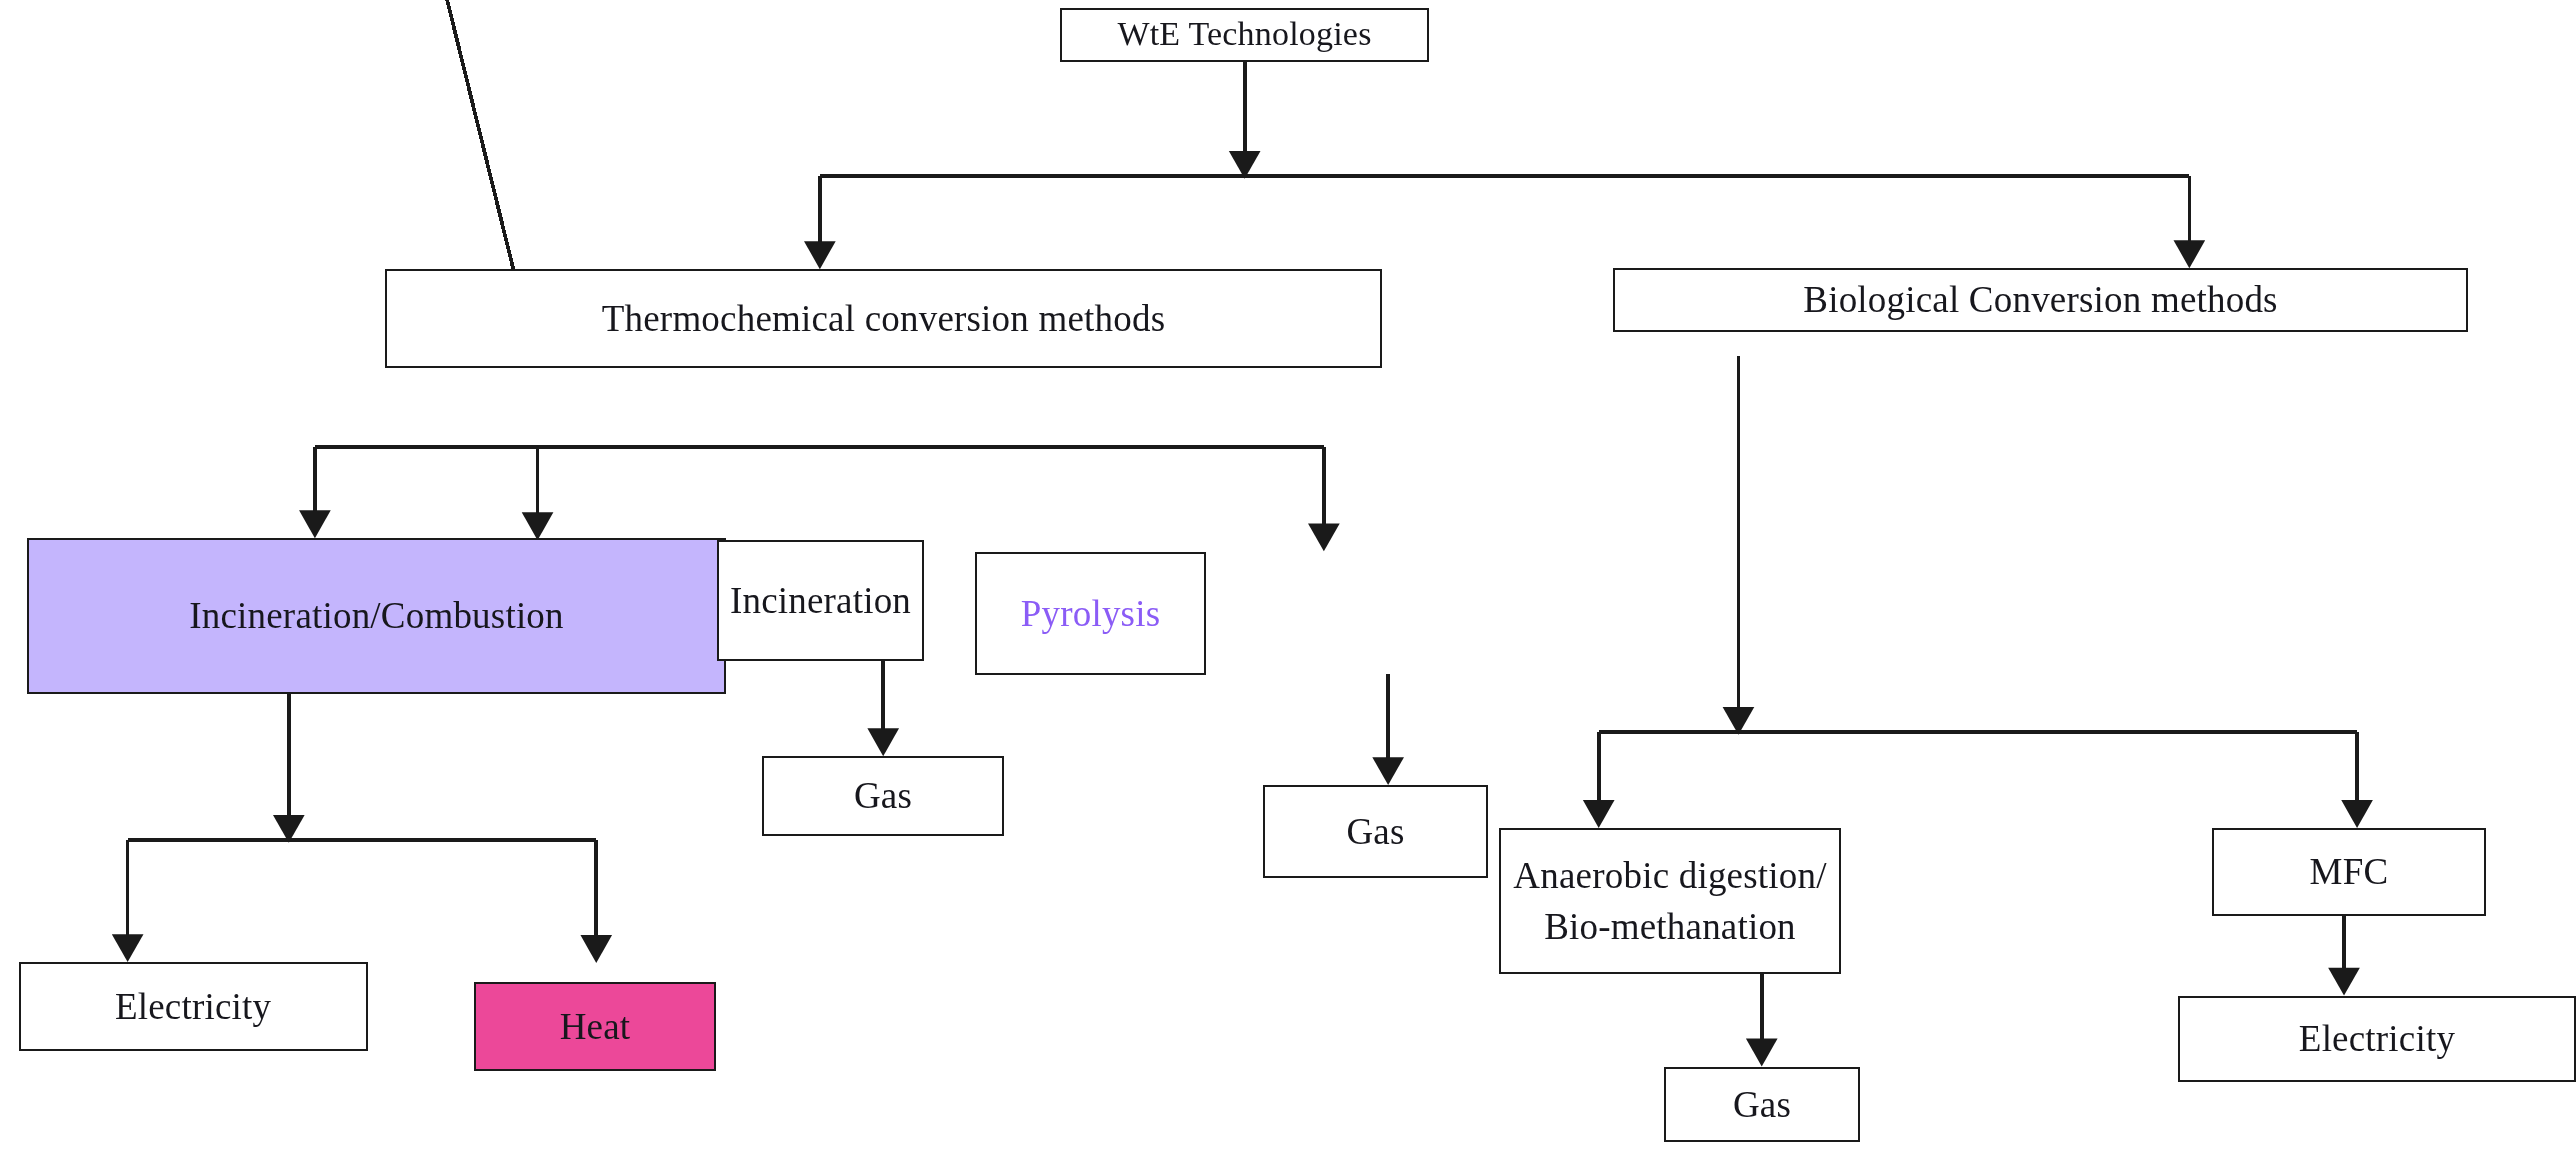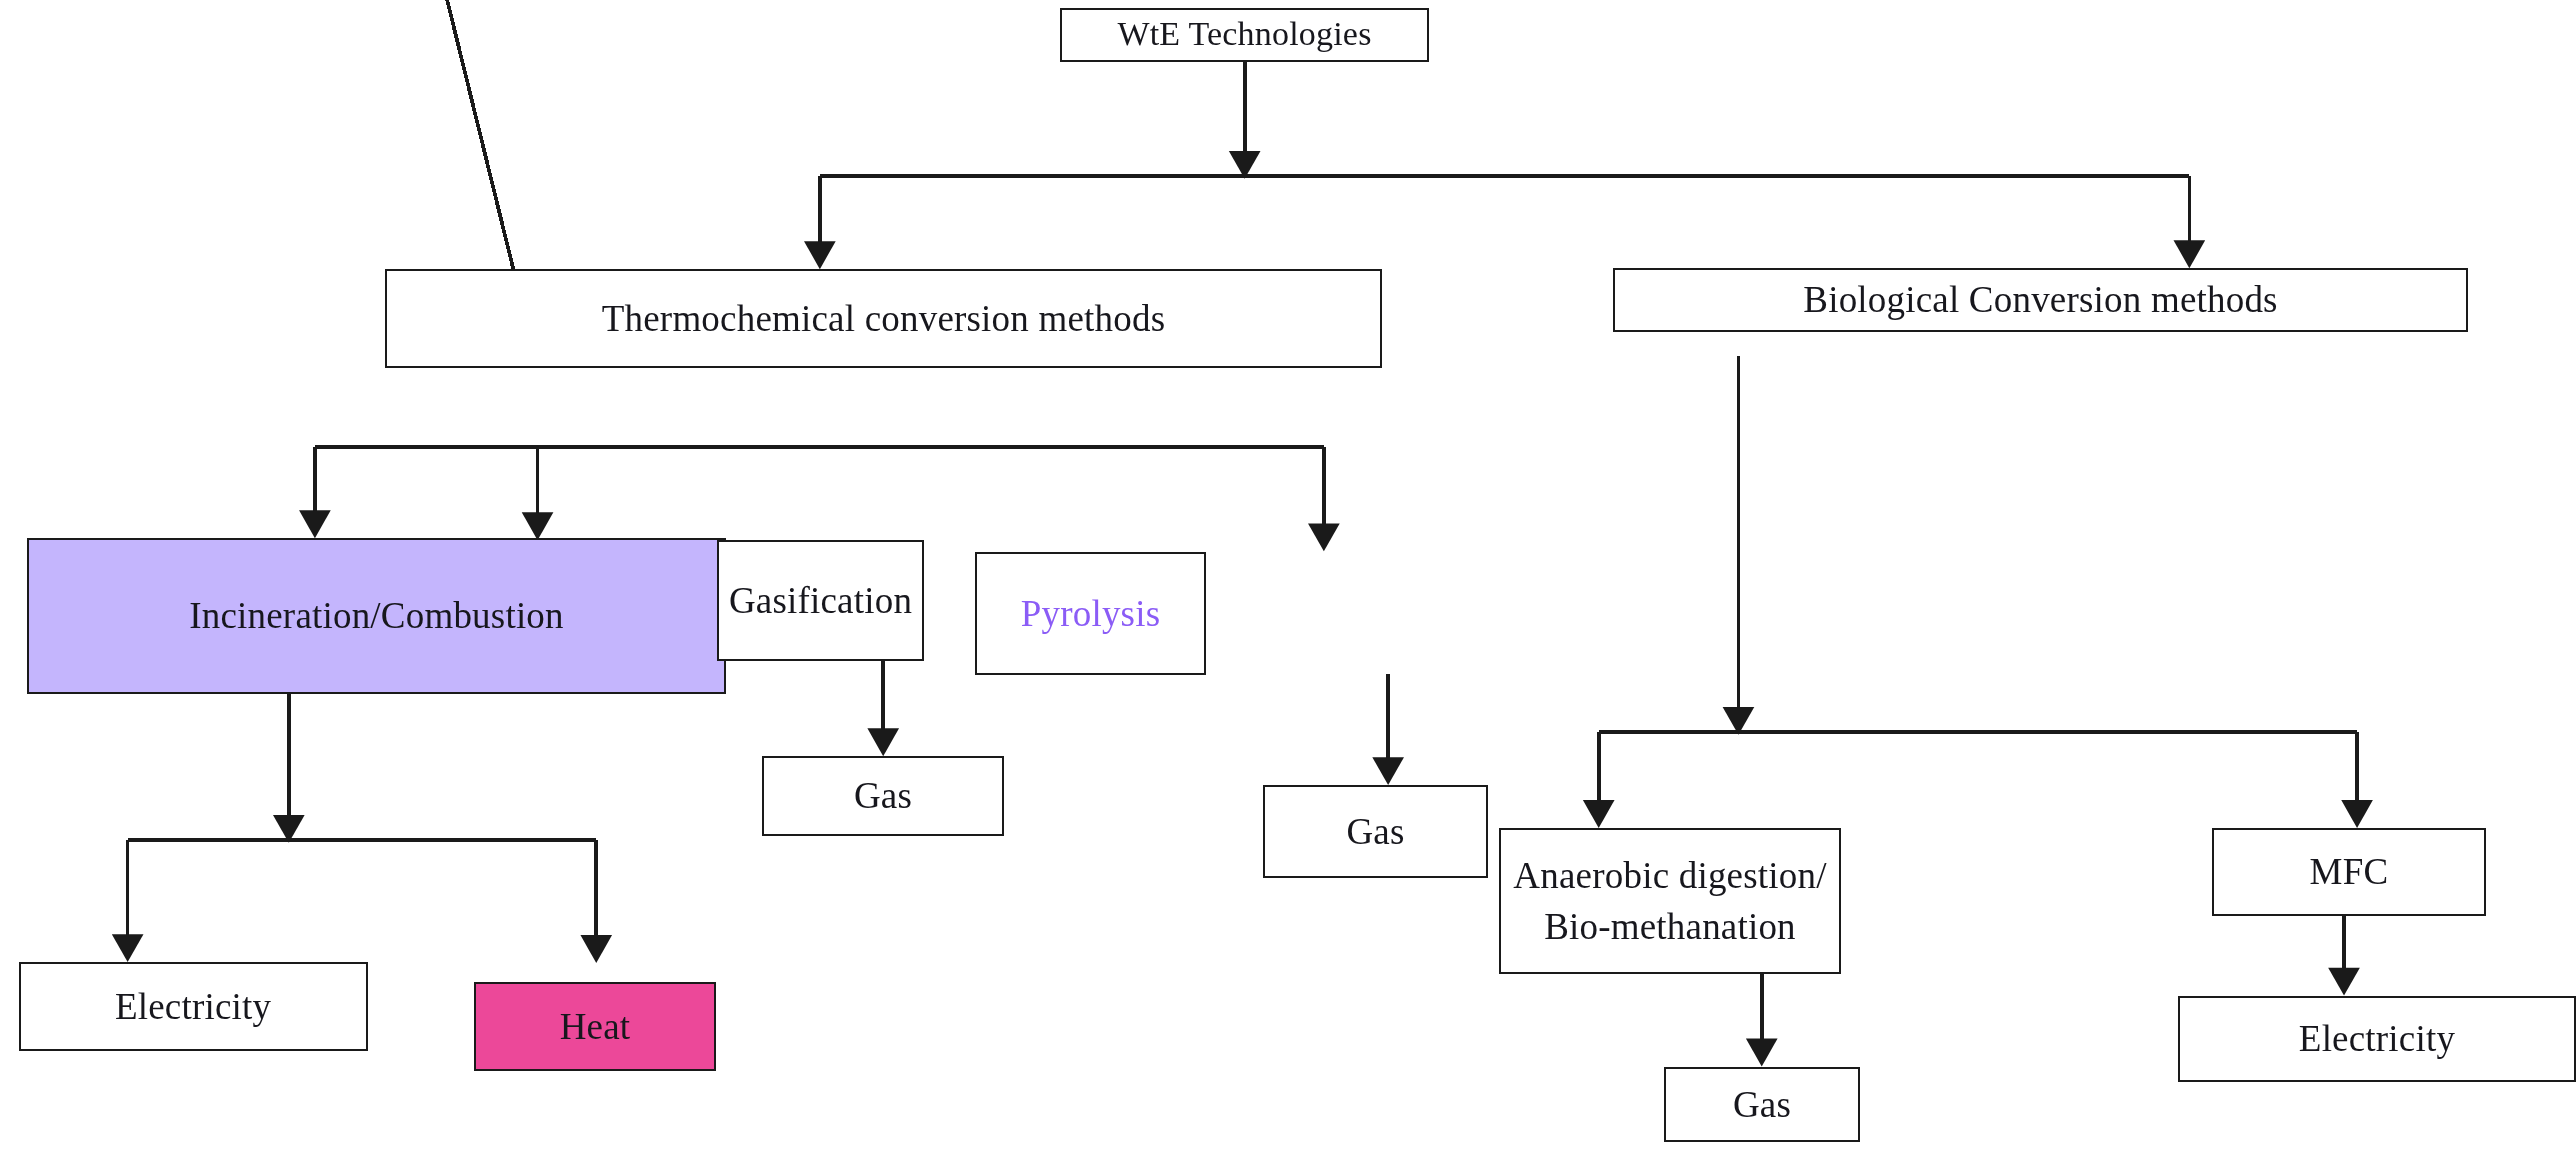--- a/index.html
+++ b/index.html
@@ -90,21 +90,21 @@
       <line x1="1891" y1="1046" x2="1891" y2="1117" stroke="#1a1a1a" stroke-width="4" shape-rendering="crispEdges"></line>
       <polygon points="1874,1115 1908,1115 1891,1145" fill="#1a1a1a"></polygon>
       <line x1="2516" y1="983" x2="2516" y2="1041" stroke="#1a1a1a" stroke-width="4" shape-rendering="crispEdges"></line>
       <polygon points="2499,1039 2533,1039 2516,1069" fill="#1a1a1a"></polygon>
     </svg>
   <div id="node-layer">
       <div class="node-box" style="left: 1060px; top: 7.5px; width: 369px; height: 54px; font-size: 34px; border-width: 2.8px; border-color: rgb(26, 26, 26); background: rgb(255, 255, 255); color: rgb(23, 23, 29);"><span class="node-label">WtE Technologies</span></div>
       <div class="node-box" style="left: 345px; top: 269px; width: 997px; height: 99px; font-size: 37px; border-width: 2.8px; border-color: rgb(26, 26, 26); background: rgb(255, 255, 255); color: rgb(23, 23, 29); margin-left: 40px;"><span class="node-label">Thermochemical conversion methods</span></div>
       <div class="node-box" style="left: 1613px; top: 268px; width: 855px; height: 64px; font-size: 37px; border-width: 2.8px; border-color: rgb(26, 26, 26); background: rgb(255, 255, 255); color: rgb(23, 23, 29);"><span class="node-label">Biological Conversion methods</span></div>
       <div class="node-box" style="left: 27px; top: 538px; width: 699px; height: 156px; font-size: 37px; border-width: 2.8px; border-color: rgb(26, 26, 26); background: #c4b5fd; color: rgb(23, 23, 29);"><span class="node-label">Incineration/Combustion</span></div>
-      <div class="node-box" style="left: 717px; top: 540px; width: 207px; height: 121px; font-size: 37px; border-width: 2.8px; border-color: rgb(26, 26, 26); background: rgb(255, 255, 255); color: rgb(23, 23, 29);"><span class="node-label">Gasification</span></div>
+      <div class="node-box" style="left: 717px; top: 540px; width: 207px; height: 121px; font-size: 37px; border-width: 2.8px; border-color: rgb(26, 26, 26); background: rgb(255, 255, 255); color: rgb(23, 23, 29);"><span class="node-label">Incineration</span></div>
       <div class="node-box" style="left: 975px; top: 552px; width: 231px; height: 123px; font-size: 37px; border-width: 2.8px; border-color: rgb(26, 26, 26); background: rgb(255, 255, 255); color: #8b5cf6;"><span class="node-label">Pyrolysis</span></div>
       <div class="node-box" style="left: 762px; top: 756px; width: 242px; height: 80px; font-size: 37px; border-width: 2.8px; border-color: rgb(26, 26, 26); background: rgb(255, 255, 255); color: rgb(23, 23, 29);"><span class="node-label">Gas</span></div>
       <div class="node-box" style="left: 1263px; top: 785px; width: 225px; height: 93px; font-size: 37px; border-width: 2.8px; border-color: rgb(26, 26, 26); background: rgb(255, 255, 255); color: rgb(23, 23, 29);"><span class="node-label">Gas</span></div>
       <div class="node-box" style="left: 18.6px; top: 962px; width: 349px; height: 89px; font-size: 37px; border-width: 2.8px; border-color: rgb(26, 26, 26); background: rgb(255, 255, 255); color: rgb(23, 23, 29);"><span class="node-label">Electricity</span></div>
       <div class="node-box" style="left: 474px; top: 982px; width: 242px; height: 89px; font-size: 37px; border-width: 2.8px; border-color: rgb(26, 26, 26); background: #ec4899; color: rgb(23, 23, 29);"><span class="node-label">Heat</span></div>
       <div class="node-box" style="left: 1499px; top: 828px; width: 342px; height: 146px; font-size: 37px; border-width: 2.8px; border-color: rgb(26, 26, 26); background: rgb(255, 255, 255); color: rgb(23, 23, 29);"><span class="node-label">Anaerobic digestion/
 Bio-methanation</span></div>
       <div class="node-box" style="left: 2212px; top: 828px; width: 274px; height: 88px; font-size: 37px; border-width: 2.8px; border-color: rgb(26, 26, 26); background: rgb(255, 255, 255); color: rgb(23, 23, 29);"><span class="node-label">MFC</span></div>
       <div class="node-box" style="left: 1664px; top: 1067px; width: 196px; height: 75px; font-size: 37px; border-width: 2.8px; border-color: rgb(26, 26, 26); background: rgb(255, 255, 255); color: rgb(23, 23, 29);"><span class="node-label">Gas</span></div>
       <div class="node-box" style="left: 2178px; top: 996px; width: 398px; height: 86px; font-size: 37px; border-width: 2.8px; border-color: rgb(26, 26, 26); background: rgb(255, 255, 255); color: rgb(23, 23, 29);"><span class="node-label">Electricity</span></div>

